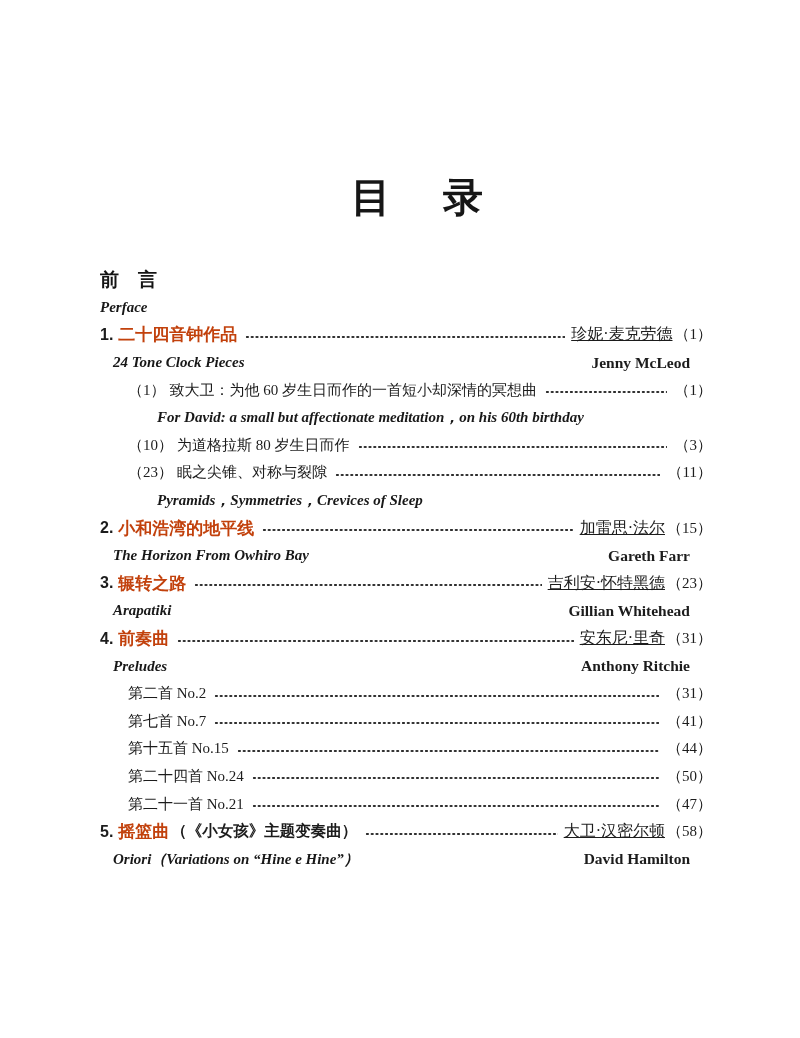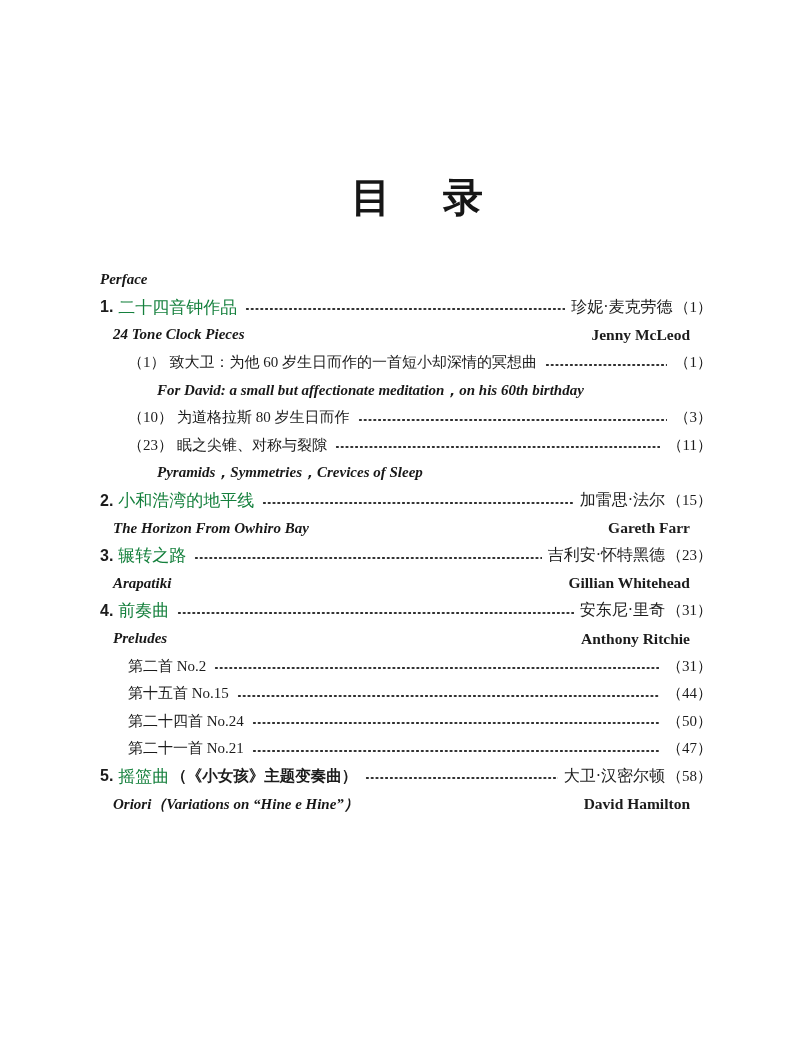--- a/index.html
+++ b/index.html
@@ -50,40 +50,40 @@
     color: #181818;
   }
   .entry-num {
     font-family: "Liberation Sans", sans-serif;
     font-weight: 700;
     font-size: 16px;
     margin-right: 5px;
   }
   .entry-title-cn {
     font-family: "Liberation Sans", sans-serif;
-    font-weight: 400;
+    font-weight: 700;
     font-size: 17px;
-    color: #15803d;
+    color: #c2410c;
   }
   .entry-sub-cn {
     font-size: 15.5px;
     font-weight: 700;
     margin-left: 2px;
   }
   .leader {
     flex: 1 1 auto;
     height: 12px;
     margin: 0 6px 0 8px;
     background-image: radial-gradient(circle, #2a2a2a 1.05px, rgba(0,0,0,0) 1.35px);
     background-size: 4.8px 12px;
     background-repeat: repeat-x;
     background-position: 0 50%;
     transform: translateY(2px);
   }
-  .author-cn { font-size: 16px; }
+  .author-cn { font-size: 16px; text-decoration: underline; }
   .page-no { font-size: 15px; margin-left: 2px; }
   .en-row { padding-left: 13px; }
   .fill { flex: 1 1 auto; }
   .en-author {
     font-weight: 700;
     font-style: normal;
     font-size: 15.5px;
     margin-right: 22px;
   }
   .child-row { padding-left: 28px; }
@@ -92,20 +92,23 @@
   .child-en-row { padding-left: 57px; }
 </style>
 </head>
 <body>
 
 <div class="page-wrap">
   <h1 class="page-title">目　录</h1>
 
   <div class="content">
     <div class="row">
+      <span class="cn-head">前　言</span>
+    </div>
+    <div class="row">
       <span class="en-title">Perface</span>
     </div>
     <div id="entries">
         <div class="row entry-row">
           <span class="entry-num">1.</span>
           <span class="entry-title-cn">二十四音钟作品</span>
           <span class="leader"></span>
           <span class="author-cn">珍妮·麦克劳德</span>
           <span class="page-no">（1）</span>
         </div>
@@ -171,20 +174,25 @@
         </div>
         <div class="row en-row">
           <span class="en-title">Preludes</span>
           <span class="fill"></span>
           <span class="en-author">Anthony Ritchie</span>
         </div>
         <div class="row child-row">
           <span class="child-title">第二首 No.2</span>
           <span class="leader"></span>
           <span class="page-no">（31）</span>
+        </div>
+        <div class="row child-row">
+          <span class="child-title">第七首 No.7</span>
+          <span class="leader"></span>
+          <span class="page-no">（41）</span>
         </div>
         <div class="row child-row">
           <span class="child-title">第十五首 No.15</span>
           <span class="leader"></span>
           <span class="page-no">（44）</span>
         </div>
         <div class="row child-row">
           <span class="child-title">第二十四首 No.24</span>
           <span class="leader"></span>
           <span class="page-no">（50）</span>

